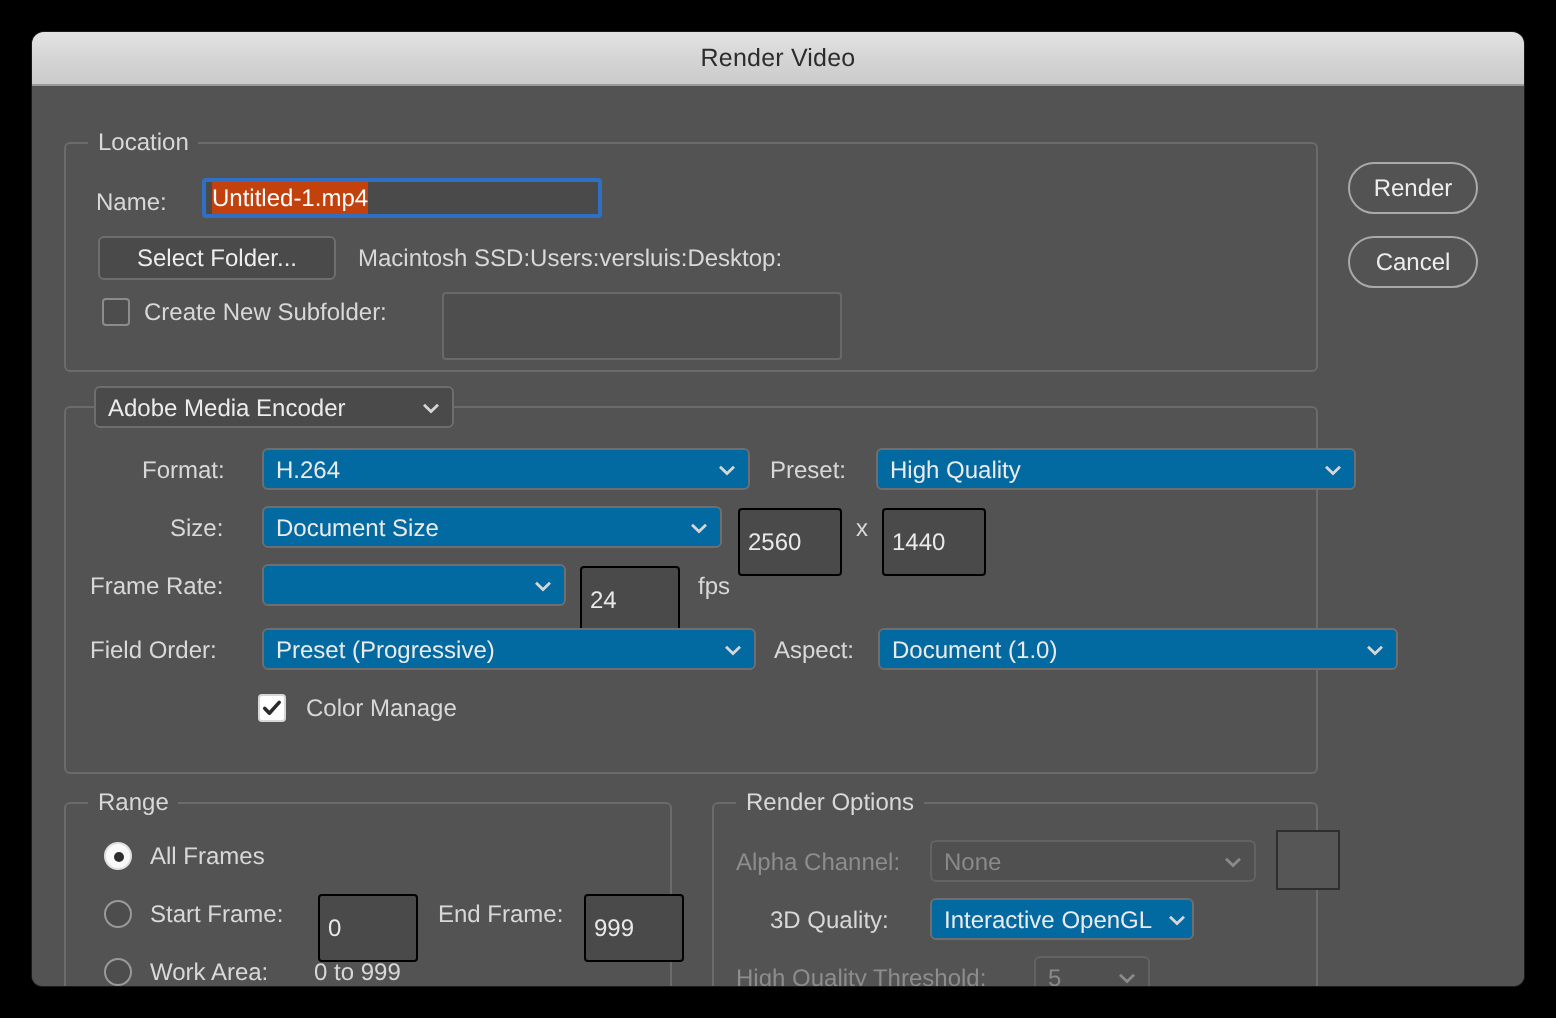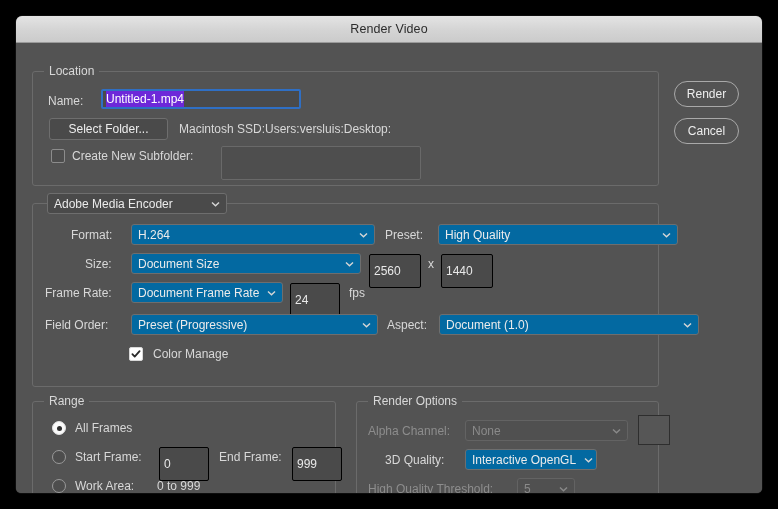--- a/index.html
+++ b/index.html
@@ -88,21 +88,21 @@
     height: 20px;
     position: absolute;
     overflow: hidden;
   }
   .field.focused {
     border: 2px solid #2f6fc4;
     background: #4a4a4a;
     padding: 0 3px;
   }
   .field .sel {
-    background: #6d28d9;
+    background: #c2410c;
     color: #ffffff;
     padding: 1px 0px;
   }
   .field.empty { background: #4e4e4e; border-color: #696969; }
 
   
   .popup {
     box-sizing: border-box;
     position: absolute;
     height: 21px;
@@ -286,21 +286,20 @@
       <div class="field" style="left:336px; top:50px; width:52px;">
         <span>2560</span>
       </div>
       <span class="lbl" style="position:absolute; left:395px; top:53px;">x</span>
       <div class="field" style="left:408px; top:50px; width:52px;">
         <span>1440</span>
       </div>
 
       <span class="lbl" style="position:absolute; left:12px; top:82px;">Frame Rate:</span>
       <div class="popup" style="left:98px; top:78px; width:152px;">
-        <span>Document Frame Rate</span>
         <span class="chev">
           <svg class="chev-ico" width="9" height="6" viewBox="0 0 9 6">
               <path d="M1 1.4 L4.5 4.8 L8 1.4"></path>
             </svg>
         </span>
       </div>
       <div class="field" style="left:257px; top:79px; width:50px;">
         <span>24</span>
       </div>
       <span class="lbl" style="position:absolute; left:316px; top:82px;">fps</span>

